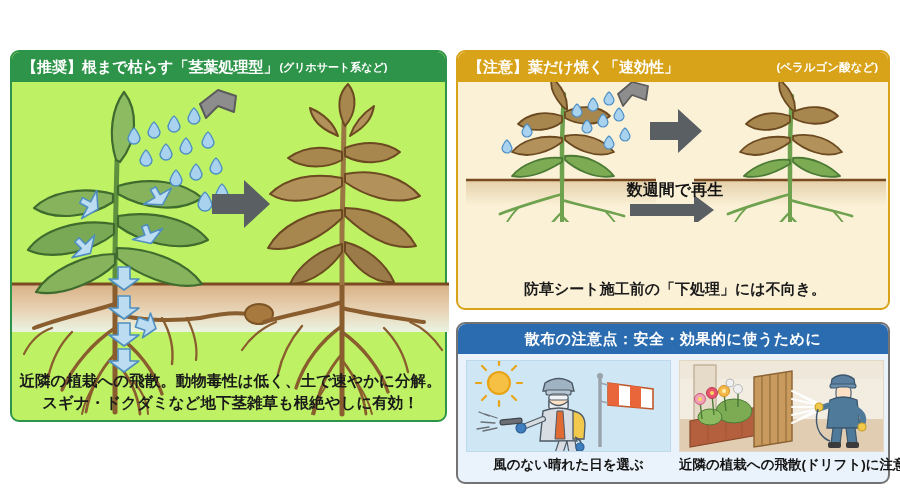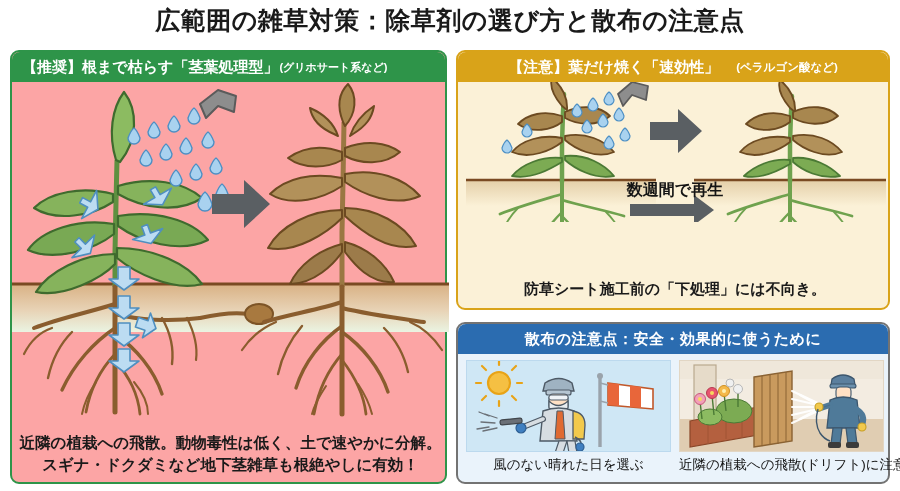--- a/index.html
+++ b/index.html
@@ -27,37 +27,37 @@
     box-sizing:border-box;
     border-radius:8px 8px 0 0;
     color:#fff;font-weight:bold;
     display:flex;align-items:center;
     white-space:nowrap;
   }
   .head-sub{font-weight:bold;}
 
   
   #panel-left{
-    left:10px;top:50px;width:437px;height:434px;
-    background:#fca5a5;border:2px solid #2e9449;
+    left:10px;top:50px;width:437px;height:372px;
+    background:#bef264;border:2px solid #2e9449;
   }
   #panel-left .panel-head{
     height:30px;background:#2e9449;padding-left:10px;
     font-size:15px;
   }
   #panel-left .head-sub{font-size:11px;padding-left:1px;}
 
   
   #panel-right{
     left:456px;top:50px;width:434px;height:260px;
     background:#fbf1d7;border:2px solid #d9a319;
   }
   #panel-right .panel-head{
     height:30px;background:#d9a319;padding:0 10px;
-    font-size:15px;justify-content:center;gap:15px;
+    font-size:15px;justify-content:space-between;gap:15px;
   }
   #panel-right .head-sub{font-size:11.5px;padding-left:2px;}
 
   
   #panel-blue{
     left:456px;top:322px;width:434px;height:162px;
     background:#eaf3fb;border:2px solid #737373;
   }
   #panel-blue .panel-head{
     height:30px;background:#2b6cb0;padding:0 10px;
@@ -65,21 +65,21 @@
   }
 
   
   .caption{
     position:absolute;text-align:center;
     font-weight:bold;color:#1a1a1a;line-height:1.38;
     white-space:nowrap;
   }
   #cap-left{left:0;width:437px;bottom:7px;font-size:15.5px;}
   #cap-right{left:0;width:434px;bottom:8px;font-size:15px;}
-  .cap-sm{left:0;font-size:13.5px;position:absolute;text-align:center;font-weight:normal;color:#141414;white-space:nowrap;}
+  .cap-sm{left:0;font-size:13.5px;position:absolute;text-align:center;font-weight:bold;color:#141414;white-space:nowrap;}
 
   
   .art{position:absolute;left:0;overflow:hidden;}
   #art-left{top:30px;width:437px;height:340px;}
   #art-right{top:30px;width:434px;height:140px;}
 
   .regrow-label{
     position:absolute;left:0;width:434px;top:128px;
     text-align:center;font-size:16px;font-weight:bold;color:#141414;
   }
@@ -91,21 +91,20 @@
     border:1px solid #bcd9ee;overflow:hidden;
   }
   #sub-left{left:8px;width:205px;}
   #sub-right{left:221px;width:205px;background:#f3ece1;border-color:#e2d6c4;}
 </style>
 </head>
 <body>
 
 <div id="stage">
 
-  <div class="title">広範囲の雑草対策：除草剤の選び方と散布の注意点</div>
 
   <div class="panel" id="panel-left">
 
     <div class="panel-head">
       <span>【推奨】根まで枯らす「茎葉処理型」</span>
       <span class="head-sub">(グリホサート系など)</span>
     </div>
 
     <div class="art" id="art-left">
       <svg width="437" height="340" viewBox="0 0 437 340">

